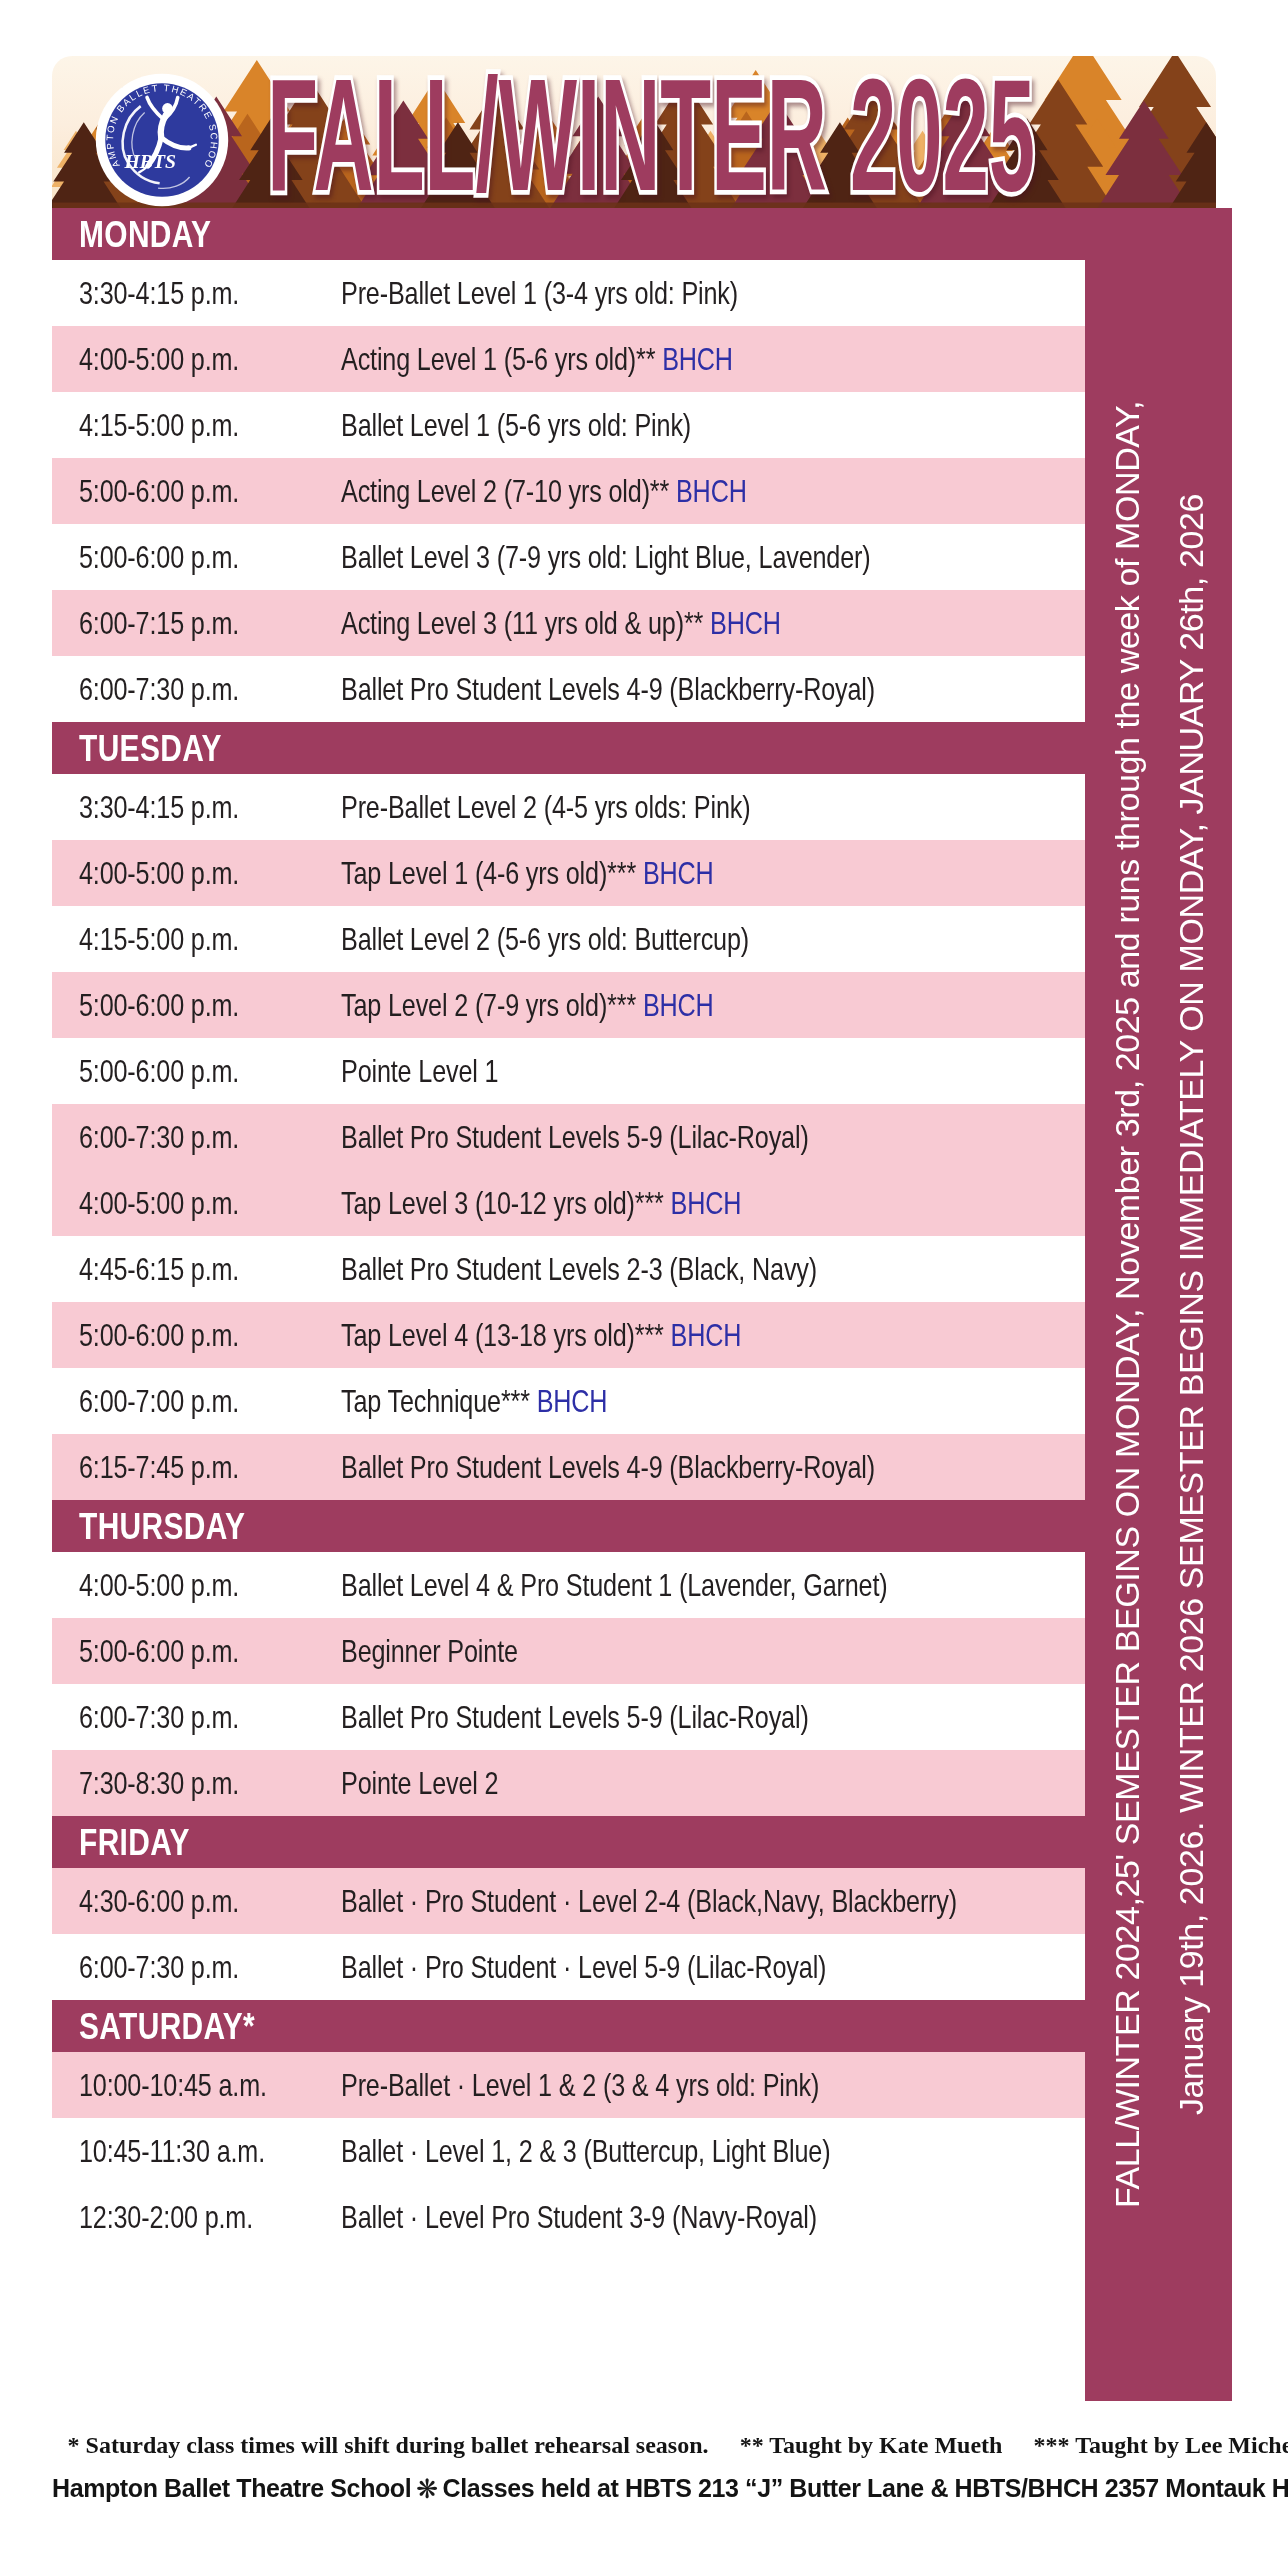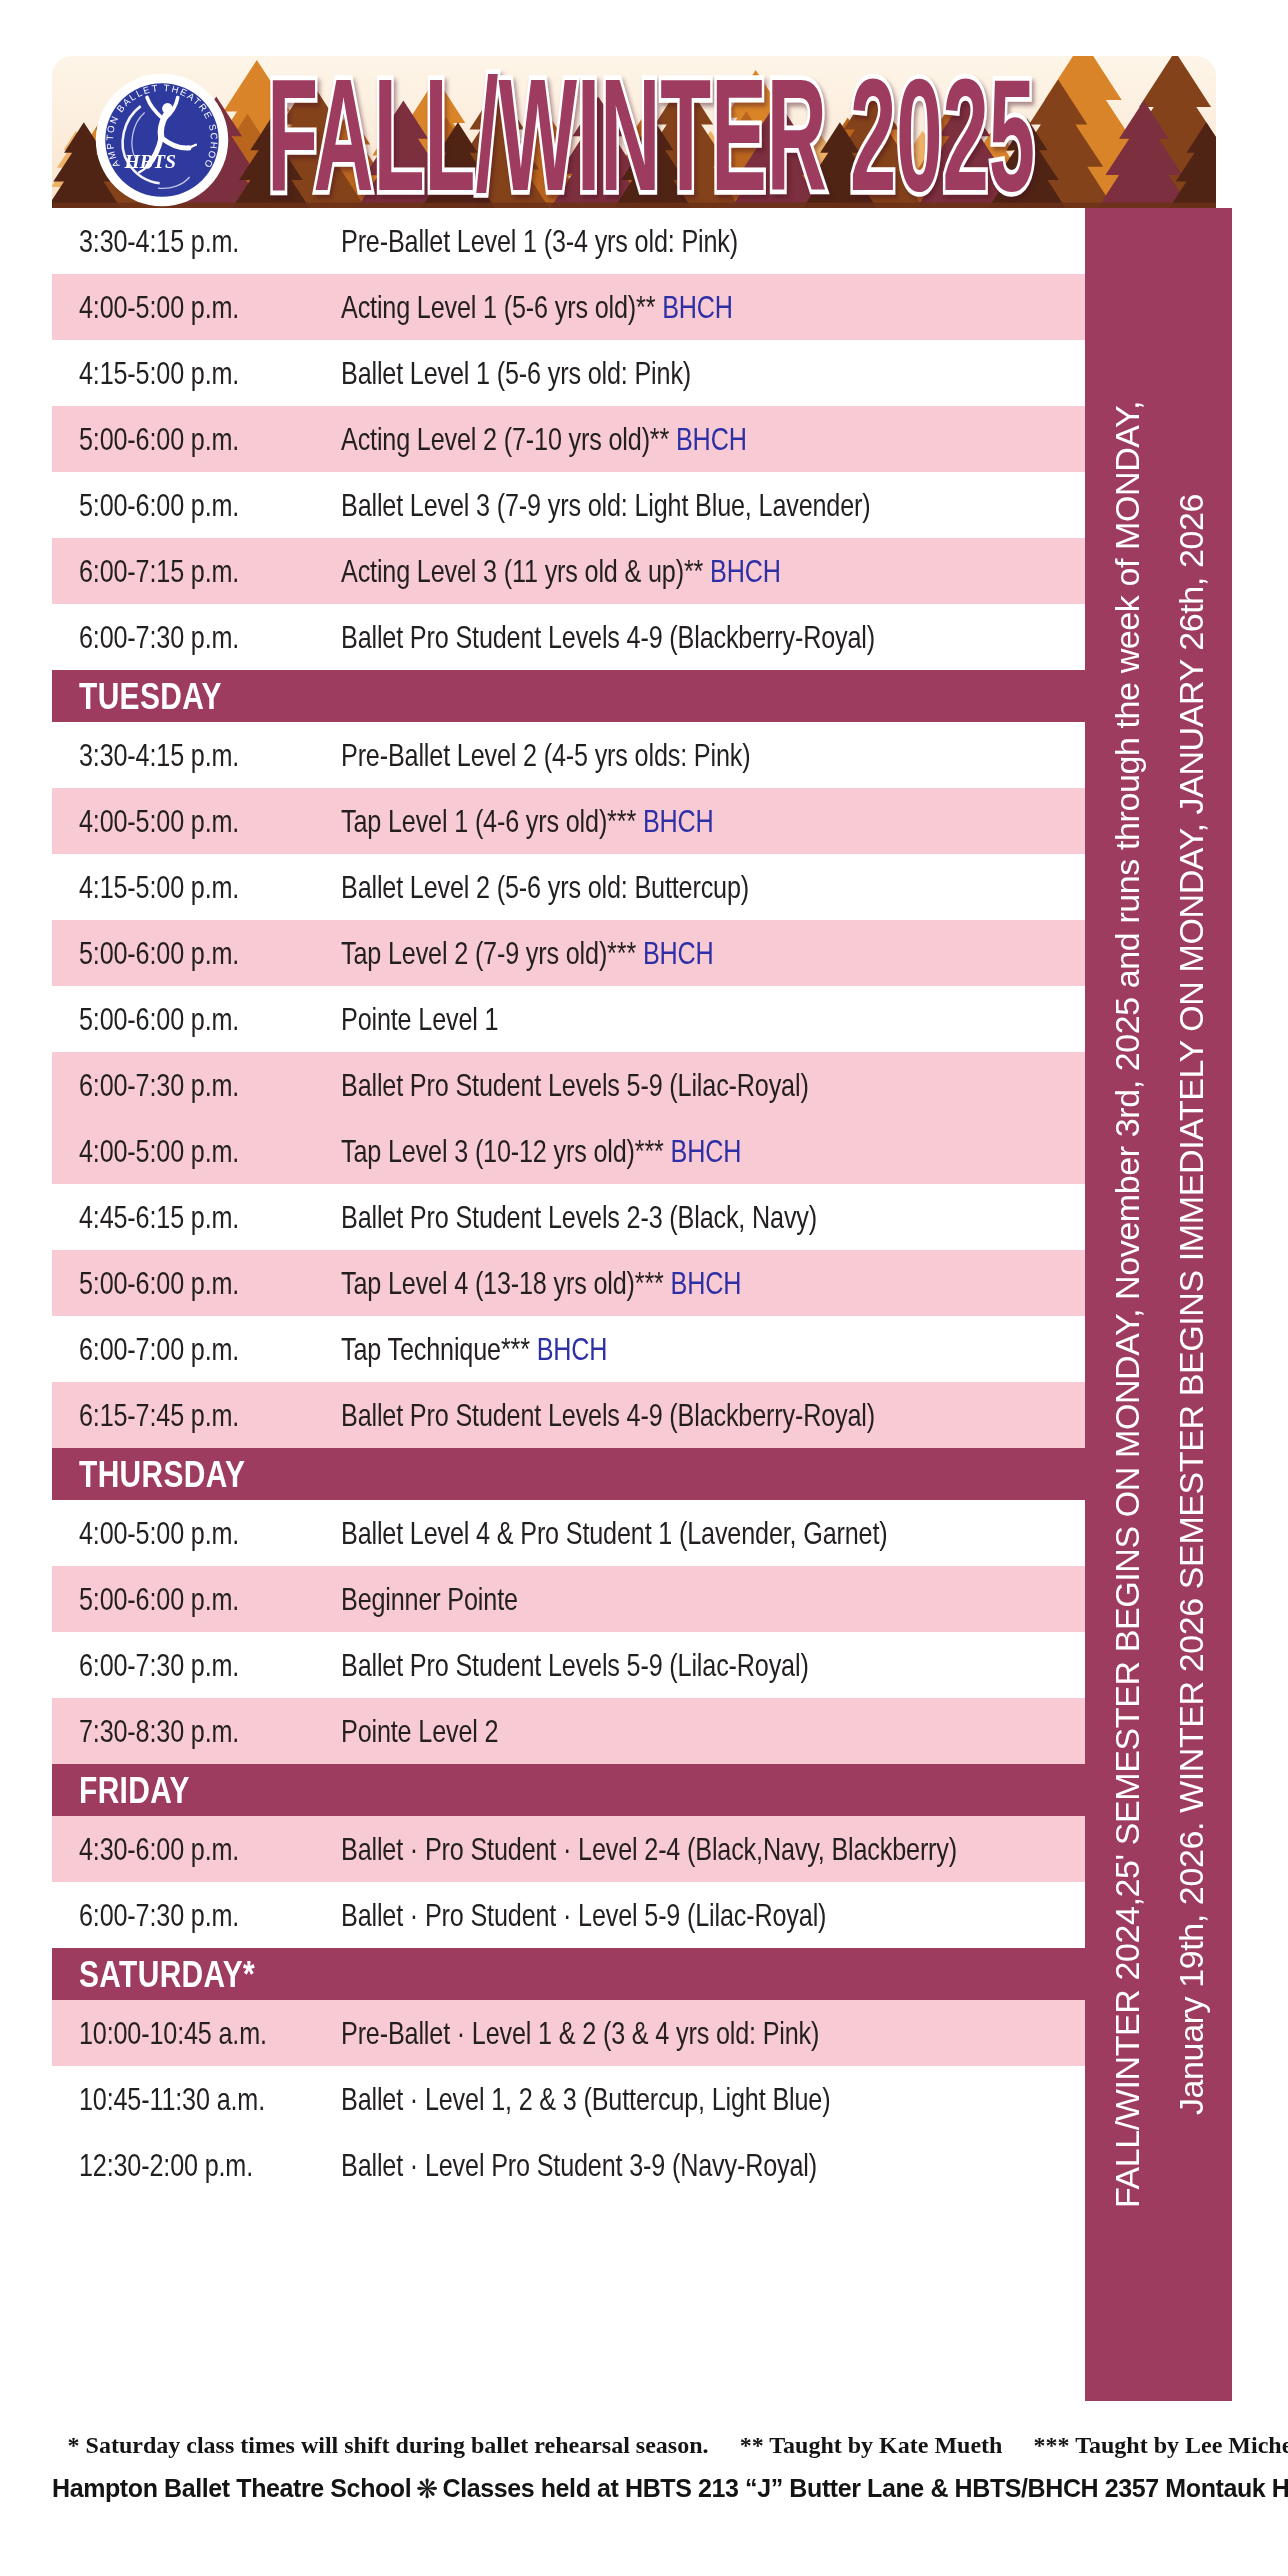--- a/index.html
+++ b/index.html
@@ -194,20 +194,23 @@
       <path d="M84,82 C81,96 76,107 67,118" stroke-width="6.5"></path>
       <path d="M67,118 C63,122 60,124 56,126" stroke-width="3"></path>
       <path d="M84,82 C95,91 107,96 119,95" stroke-width="6.5"></path>
       <path d="M119,95 L128,91" stroke-width="3"></path>
     </g>
   </g>
   <text x="70" y="121" text-anchor="middle" font-family="Liberation Serif, serif" font-style="italic" font-weight="bold" font-size="25" fill="#ffffff">HBTS</text>
 </svg>
 
 <div class="main">
+    <div class="day-bar">
+      <span class="cond-day">MONDAY</span>
+    </div>
     <div class="row">
       <span class="time"><span class="cond">3:30-4:15 p.m.</span></span>
       <span class="cond">Pre-Ballet Level 1 (3-4 yrs old: Pink)</span>
     </div>
     <div class="row pink">
       <span class="time"><span class="cond">4:00-5:00 p.m.</span></span>
       <span class="cond">Acting Level 1 (5-6 yrs old)**<span class="bhch"> BHCH</span></span>
     </div>
     <div class="row">
       <span class="time"><span class="cond">4:15-5:00 p.m.</span></span>

